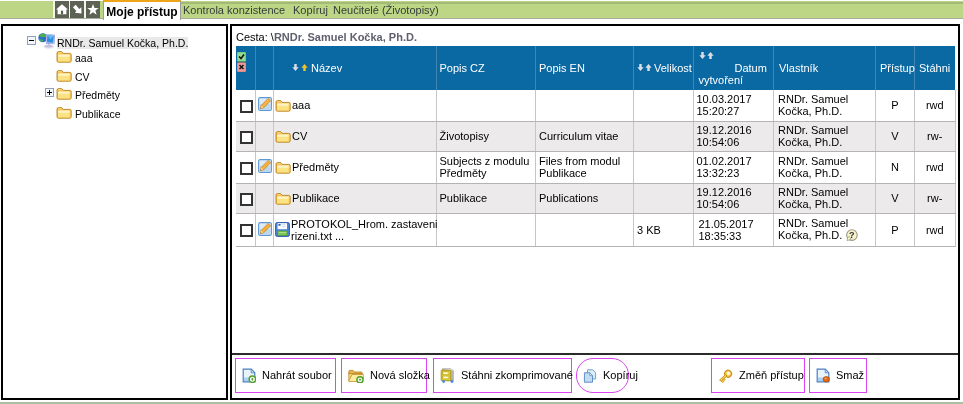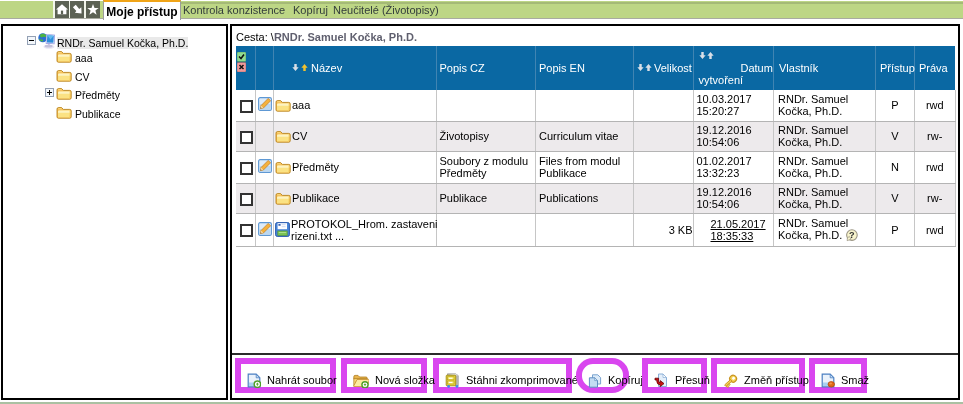--- a/index.html
+++ b/index.html
@@ -38,21 +38,21 @@
   #tbl td.last { border-right:1px solid #c6c6c6; }
   #tbl tr.odd td { background:#fff; }
   #tbl tr.even td { background:#edeaec; }
   .cb { display:inline-block; width:13px; height:13px; background:#fff; border:2px solid #333; vertical-align:middle; position:relative; top:1px; }
   .ctr { text-align:center; }
   .namecell { display:flex; align-items:center; }
   .namecell svg { flex:0 0 auto; margin-right:1px; }
 
   
   #toolbar-line { left:0px; top:327px; width:726px; height:2px; background:#2b2b2b; }
-  .btn { position:absolute; top:332px; height:35px; background:#fff; border:6px solid #d946ef; font-size:11px; color:#000; line-height:33px; white-space:nowrap; padding-left:6px; }
+  .btn { position:absolute; top:332px; height:35px; background:#fff; border:1px solid #d946ef; font-size:11px; color:#000; line-height:33px; white-space:nowrap; padding-left:6px; }
   .btn svg { vertical-align:-4px; margin-right:6px; }
 </style>
 </head>
 <body>
 <div id="greenbar" class="abs"></div>
 <div id="grayline" class="abs"></div>
 <div class="abs" style="left:53px; top:1px; width:47px; height:17px; background:#f2f5ea;"></div>
 <div id="idlabel" class="abs">16666:29</div>
 <div class="tbtn abs" style="left:54.5px;">
     <svg width="12" height="11" viewBox="0 0 12 11">
@@ -164,24 +164,24 @@
       <th>Popis EN</th>
       <th style="padding-left:3px; white-space:nowrap;"><svg class="arrd" width="7" height="9" viewBox="0 0 8 9">
               <path d="M2.6 0.5 L5.4 0.5 L5.4 4.2 L7.6 4.2 L4 8.6 L0.4 4.2 L2.6 4.2 Z" fill="#d9dfe7"></path>
             </svg><svg class="arru" width="7" height="9" viewBox="0 0 8 9" style="margin-left:1px;">
               <path d="M2.6 8.5 L5.4 8.5 L5.4 4.8 L7.6 4.8 L4 0.4 L0.4 4.8 L2.6 4.8 Z" fill="#d9dfe7"></path>
             </svg><span style="margin-left:2px;">Velikost</span></th>
       <th style="padding-left:5px;"><svg class="arrd" width="7" height="9" viewBox="0 0 8 9">
               <path d="M2.6 0.5 L5.4 0.5 L5.4 4.2 L7.6 4.2 L4 8.6 L0.4 4.2 L2.6 4.2 Z" fill="#d9dfe7"></path>
             </svg><svg class="arru" width="7" height="9" viewBox="0 0 8 9" style="margin-left:1px;">
               <path d="M2.6 8.5 L5.4 8.5 L5.4 4.8 L7.6 4.8 L4 0.4 L0.4 4.8 L2.6 4.8 Z" fill="#d9dfe7"></path>
-            </svg><span style="margin-left:6px;padding-left:36px;">Datum</span> vytvoření</th>
+            </svg><span style="margin-left:0;padding-left:36px;">Datum</span> vytvoření</th>
       <th style="padding-left:5px;">Vlastník</th>
       <th style="padding-left:4px;">Přístup</th>
-      <th class="last" style="padding-left:4px;">Práva</th>
+      <th class="last" style="padding-left:4px;">Stáhni</th>
     </tr>
     <tr class="odd" style="height:31px;">
       <td style="padding-left:4px;"><span class="cb"></span></td>
       <td style="padding-left:2px;"><svg class="pencil" width="14" height="14" viewBox="0 0 14 14">
               <rect x="0.6" y="0.6" width="12.8" height="12.8" rx="1.5" fill="#ddebf8" stroke="#5e98d4" stroke-width="1.1"></rect>
               <rect x="1.6" y="7" width="10.8" height="5.4" fill="#bcd8f0"></rect>
               <path d="M10.2 1.4 L12.6 3.8 L5.4 11 L2.4 11.6 L3 8.6 Z" fill="#f5b23c" stroke="#c07820" stroke-width="0.7"></path>
               <path d="M3 8.6 L5.4 11 L2.4 11.6 Z" fill="#f8dca8"></path>
               <path d="M2.7 10.3 L3.7 11.3 L2.4 11.6 Z" fill="#504030"></path>
             </svg></td>
@@ -242,21 +242,21 @@
               <svg class="fold" width="16" height="13" viewBox="0 0 16 13">
                 <path d="M1 3.2 Q1 1.6 2.4 1.6 L5.6 1.6 L7.4 3.4 L13.8 3.4 Q15.2 3.4 15.2 4.8 L15.2 10.8 Q15.2 12.2 13.8 12.2 L2.4 12.2 Q1 12.2 1 10.8 Z" fill="#f4b84f" stroke="#b8851e" stroke-width="0.9"></path>
                 <path d="M2.7 2.3 L5.2 2.3 L6.2 3.3 L2 3.3 Q2 2.3 2.7 2.3 Z" fill="#fce088"></path>
                 <path d="M2 5.6 Q2 4.6 3 4.6 L14.2 4.6 L14.2 11 Q14.2 11.6 13.4 11.6 L2.8 11.6 Q2 11.6 2 11 Z" fill="#fbe283"></path>
                 <path d="M2 6.8 L14.2 6.8 L14.2 5 Q14.2 4.4 13.4 4.4 L3 4.4 Q2 4.4 2 5.5 Z" fill="#fdf3c2"></path>
                 <path d="M13.6 4.6 L14.2 4.6 L14.2 11 Q14.2 11.6 13.4 11.6 L13 11.6 Q13.8 10.5 13.6 4.6 Z" fill="#f5cf5e"></path>
               </svg>
               <span>Předměty</span>
             </div>
           </td>
-      <td>Soubory z modulu Předměty</td>
+      <td>Subjects z modulu Předměty</td>
       <td>Files from modul Publikace</td>
       <td></td>
       <td style="padding-left:3px;">01.02.2017<br>13:32:23</td>
       <td style="padding-left:4px;">RNDr. Samuel<br>Kočka, Ph.D.</td>
       <td class="ctr" style="padding:0;">N</td>
       <td class="ctr last" style="padding:0;">rwd</td>
     </tr>
     <tr class="even" style="height:30px;">
       <td style="padding-left:4px;"><span class="cb"></span></td>
       <td></td>
@@ -298,22 +298,22 @@
                 <rect x="6.6" y="2.2" width="4" height="1" fill="#ccd8f0"></rect>
                 <rect x="6.6" y="4.2" width="4" height="1" fill="#ccd8f0"></rect>
                 <rect x="2.8" y="9" width="9.4" height="4.4" fill="#7cc454" stroke="#55963a" stroke-width="0.7"></rect>
                 <rect x="3.8" y="10" width="7.4" height="1" fill="#aade8c"></rect>
               </svg>
               <span style="white-space:nowrap;">PROTOKOL_Hrom. zastaveni<br>rizeni.txt ...</span>
             </div>
           </td>
       <td></td>
           <td></td>
-      <td style="padding-left:3px;text-align:right;">3 KB</td>
-      <td style="padding-left:17px;text-decoration:underline;">21.05.2017<br>18:35:33</td>
+      <td style="padding-left:3px;">3 KB</td>
+      <td style="padding-left:5px;">21.05.2017<br>18:35:33</td>
       <td style="padding-left:4px;">RNDr. Samuel<br>Kočka, Ph.D. <svg class="qm" width="13" height="13" viewBox="0 0 12 12" style="vertical-align:-3px;">
               <circle cx="6.4" cy="5.6" r="4.9" fill="#f8f4cc" stroke="#9a9484" stroke-width="1"></circle>
               <path d="M2.2 8.4 L4 6.8 L5.6 9.4 L2 10.8 Z" fill="#f8f4cc" stroke="#9a9484" stroke-width="0.7"></path>
               <text x="6.4" y="8.6" font-size="8.5" font-weight="bold" text-anchor="middle" fill="#333" font-family="Liberation Sans">?</text>
             </svg></td>
       <td class="ctr" style="padding:0;">P</td>
       <td class="ctr last" style="padding:0;">rwd</td>
     </tr>
   </tbody>
     </table>
@@ -342,25 +342,20 @@
         <path d="M0.8 12.4 L0.8 4.6 L14.2 4.6 L14.2 5.6 L4.8 5.6 Q3.8 5.6 3.5 6.6 L1.9 12.4 Z" fill="#f7d877" stroke="#b07d20" stroke-width="0.7"></path>
         <path d="M3.6 6.4 Q3.9 5.4 4.9 5.4 L15.4 5.4 Q16.4 5.4 16.1 6.4 L14.6 11.6 Q14.3 12.5 13.4 12.5 L1.5 12.5 Q0.7 12.5 0.9 11.6 Z" fill="#fdeca0" stroke="#c89030" stroke-width="0.8"></path>
         <circle cx="12" cy="10.8" r="3.1" fill="#fff" stroke="#4e9e28" stroke-width="1.4"></circle>
         <path d="M12 9.2 L13.6 11 L12.5 11 L12.5 12.3 L11.5 12.3 L11.5 11 L10.4 11 Z" fill="#58a832"></path>
       </svg>Nová složka</div>
   <div class="btn" style="left:344px; width:53px;border-radius:17px;"><svg class="ic-copy" width="14" height="14" viewBox="0 0 14 14">
         <path d="M4.5 0.8 L9.8 0.8 L12.6 3.6 L12.6 10 L4.5 10 Z" fill="#dcebf8" stroke="#7aa3cf" stroke-width="1"></path>
         <path d="M1.4 3.8 L6.7 3.8 L9.5 6.6 L9.5 13.2 L1.4 13.2 Z" fill="#c3dcf2" stroke="#5f8fc2" stroke-width="1"></path>
         <path d="M6.7 3.8 L6.7 6.6 L9.5 6.6 Z" fill="#eaf3fb" stroke="#5f8fc2" stroke-width="0.7"></path>
       </svg>Kopíruj</div>
-  <div class="btn" style="left:410px; width:65px;"><svg class="ic-move" width="15" height="15" viewBox="0 0 15 15">
-        <path d="M4.5 1 L9 1 L12.5 4.5 L12.5 13.5 L4.5 13.5 Z" fill="#e4effa" stroke="#88aed6" stroke-width="1"></path>
-        <path d="M9 1 L9 4.5 L12.5 4.5 Z" fill="#fff" stroke="#88aed6" stroke-width="0.7"></path>
-        <path d="M1 5.2 L4.6 5.2 L4.6 8 Q4.6 9.6 6.2 9.8 L6.2 7.6 L10 10.6 L6.2 13.6 L6.2 11.8 Q2.8 11.6 2.8 8.2 L2.8 7 L1 7 Z" fill="#cc1111" stroke="#660000" stroke-width="0.8"></path>
-      </svg>Přesuň</div>
   <div class="btn" style="left:479px; width:94px;"><svg class="ic-key" width="15" height="14" viewBox="0 0 15 14">
         <g transform="rotate(-42 7.5 7)">
           <circle cx="11" cy="7" r="3.4" fill="#f6d356" stroke="#c89422" stroke-width="1.2"></circle>
           <circle cx="11.6" cy="7" r="1.5" fill="#fff"></circle>
           <rect x="0.5" y="6" width="8" height="2" fill="#f6d356" stroke="#c89422" stroke-width="0.9"></rect>
           <rect x="1" y="8" width="1.6" height="2" fill="#f6d356" stroke="#c89422" stroke-width="0.8"></rect>
           <rect x="3.4" y="8" width="1.6" height="1.4" fill="#f6d356" stroke="#c89422" stroke-width="0.8"></rect>
         </g>
       </svg>Změň přístup</div>
   <div class="btn" style="left:577px; width:58px;"><svg class="ic-del" width="14" height="15" viewBox="0 0 14 15">

